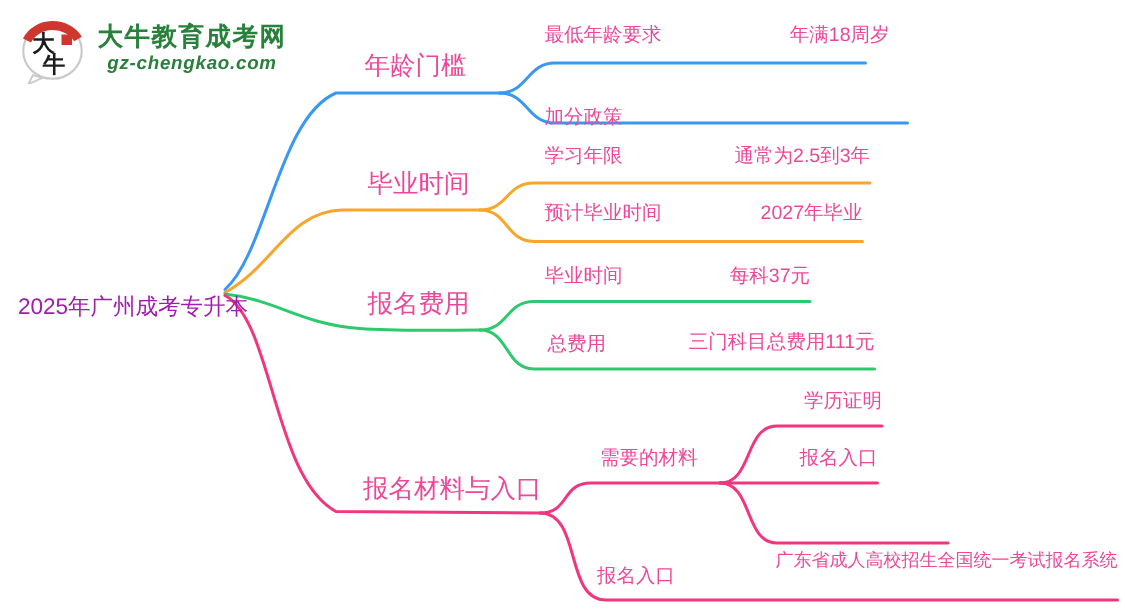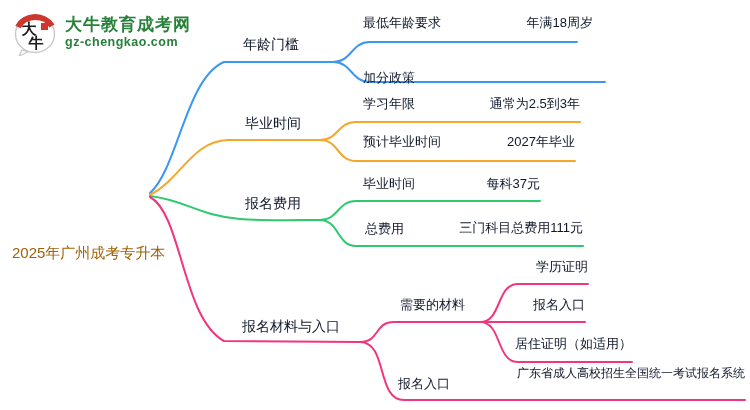--- a/index.html
+++ b/index.html
@@ -3,29 +3,29 @@
 <meta charset="utf-8">
 <style>
   html,body{margin:0;padding:0;background:#fff;}
   #stage{
     position:relative;width:750px;height:410px;background:#ffffff;
     font-family:"Liberation Sans","DejaVu Sans",sans-serif;overflow:hidden;
   }
   
   #logo{position:absolute;left:12px;top:10px;display:flex;align-items:center;gap:7px;}
   #logo .seal{width:46px;height:46px;}
-  #logo .names{display:flex;flex-direction:column;line-height:1.1;}
+  #logo .names{display:flex;flex-direction:column;line-height:1.1;align-items:center;}
   .site-name{font-size:17px;font-weight:bold;letter-spacing:1px;}
-  .site-url{font-size:12.5px;font-weight:bold;letter-spacing:.5px;margin-top:1px;}
+  .site-url{font-size:12.5px;font-weight:bold;letter-spacing:.5px;margin-top:1px;font-style:italic;}
   
   #lines{position:absolute;left:0;top:0;}
   #lines path{fill:none;stroke-width:2;stroke-linecap:round;stroke-linejoin:round;}
-  .node{position:absolute;color:#0f172a;font-size:13px;line-height:16px;white-space:nowrap;}
-  .root-label{font-size:15px;color:#a16207;margin-top:48px;}
-  .branch-label{font-size:14px;}
+  .node{position:absolute;color:#ec4899;font-size:13px;line-height:16px;white-space:nowrap;}
+  .root-label{font-size:15px;color:#a21caf;}
+  .branch-label{font-size:17px;}
 </style>
 </head>
 <body>
 
 <div id="stage">
 
   <div id="logo">
     <svg class="seal" viewBox="0 0 46 46">
       <ellipse cx="23" cy="24" rx="19.5" ry="18.5" fill="#ffffff" stroke="#c9c9c9" stroke-width="1.4"></ellipse>
       <path d="M10,40 L7,46 L16,42 Z" fill="#ffffff" stroke="#c9c9c9" stroke-width="1.2"></path>
@@ -86,17 +86,16 @@
   <div class="node branch-label" style="left:245px;top:195px">报名费用</div>
   <div class="node" style="left:363px;top:176px">毕业时间</div>
   <div class="node" style="right:210px;top:176px">每科37元</div>
   <div class="node" style="left:365px;top:221px">总费用</div>
   <div class="node" style="right:167px;top:220px">三门科目总费用111元</div>
 
   <div class="node branch-label" style="left:242px;top:318px">报名材料与入口</div>
   <div class="node" style="left:400px;top:297px">需要的材料</div>
   <div class="node" style="right:162px;top:259px">学历证明</div>
   <div class="node" style="right:165px;top:297px">报名入口</div>
-  <div class="node" style="right:118px;top:336px">居住证明（如适用）</div>
   <div class="node" style="left:398px;top:376px">报名入口</div>
   <div class="node" style="right:5px;top:365px;font-size:12px">广东省成人高校招生全国统一考试报名系统</div>
 
 </div>
 
 </body></html>

